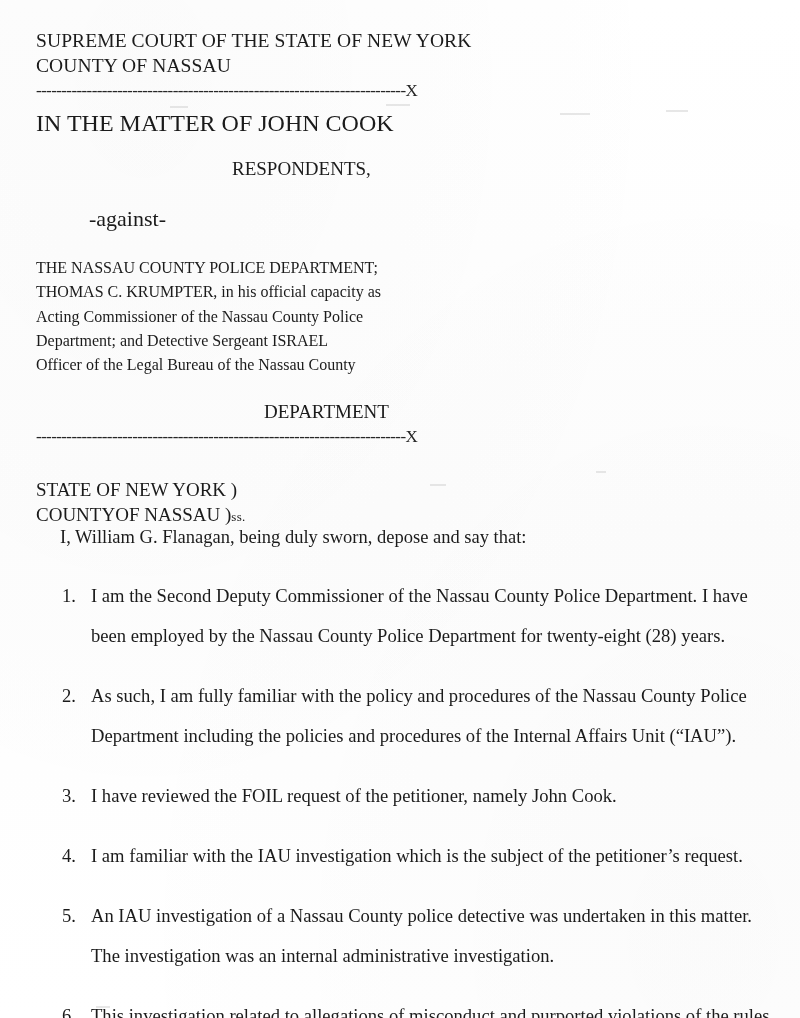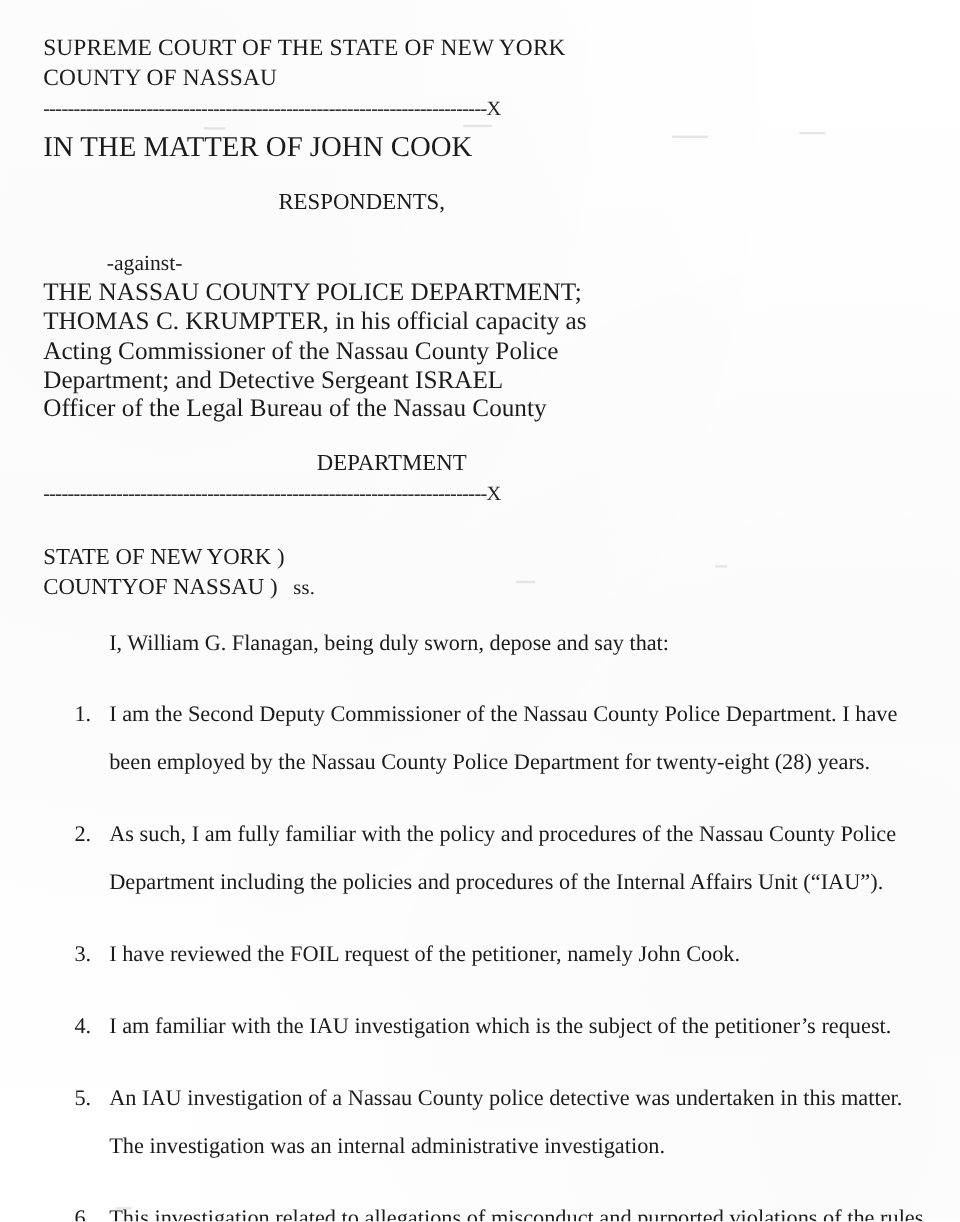--- a/index.html
+++ b/index.html
@@ -89,59 +89,58 @@
     left: 472px;
     top: 0;
     font-size: 18px;
     line-height: 26px;
     white-space: nowrap;
   }
 
   .against {
     margin-top: 25px;
     margin-left: 53px;
-    font-size: 18px;
+    font-size: 22px;
     line-height: 24px;
   }
 
   .respondent-block {
-    font-size: 21px;
+    margin-top: 25px;
+    font-size: 16px;
     line-height: 24.3px;
   }
   .respondent-block div { white-space: nowrap; }
 
   .respondents-label {
     margin-top: 22px;
     margin-left: 228px;
     font-size: 19px;
     line-height: 25px;
   }
   .rule2 { margin-top: 3px; }
 
   .venue {
     margin-top: 30px;
     font-size: 19px;
     line-height: 25px;
   }
   .venue div { white-space: nowrap; }
   .ss {
-    font-size: 17px;
-    margin-left: 13px;
+    font-size: 13px;
     letter-spacing: .3px;
   }
 
   
   .body {
     position: absolute;
     left: 60px;
     top: 524px;
     width: 712px;
   }
   .intro {
-    margin-left: 31px;
     font-size: 18.5px;
     line-height: 26px;
     margin-bottom: 26px;
   }
   .para {
     position: relative;
     padding-left: 31px;
     margin-bottom: 20px;
     font-size: 18.6px;
     line-height: 40px;

